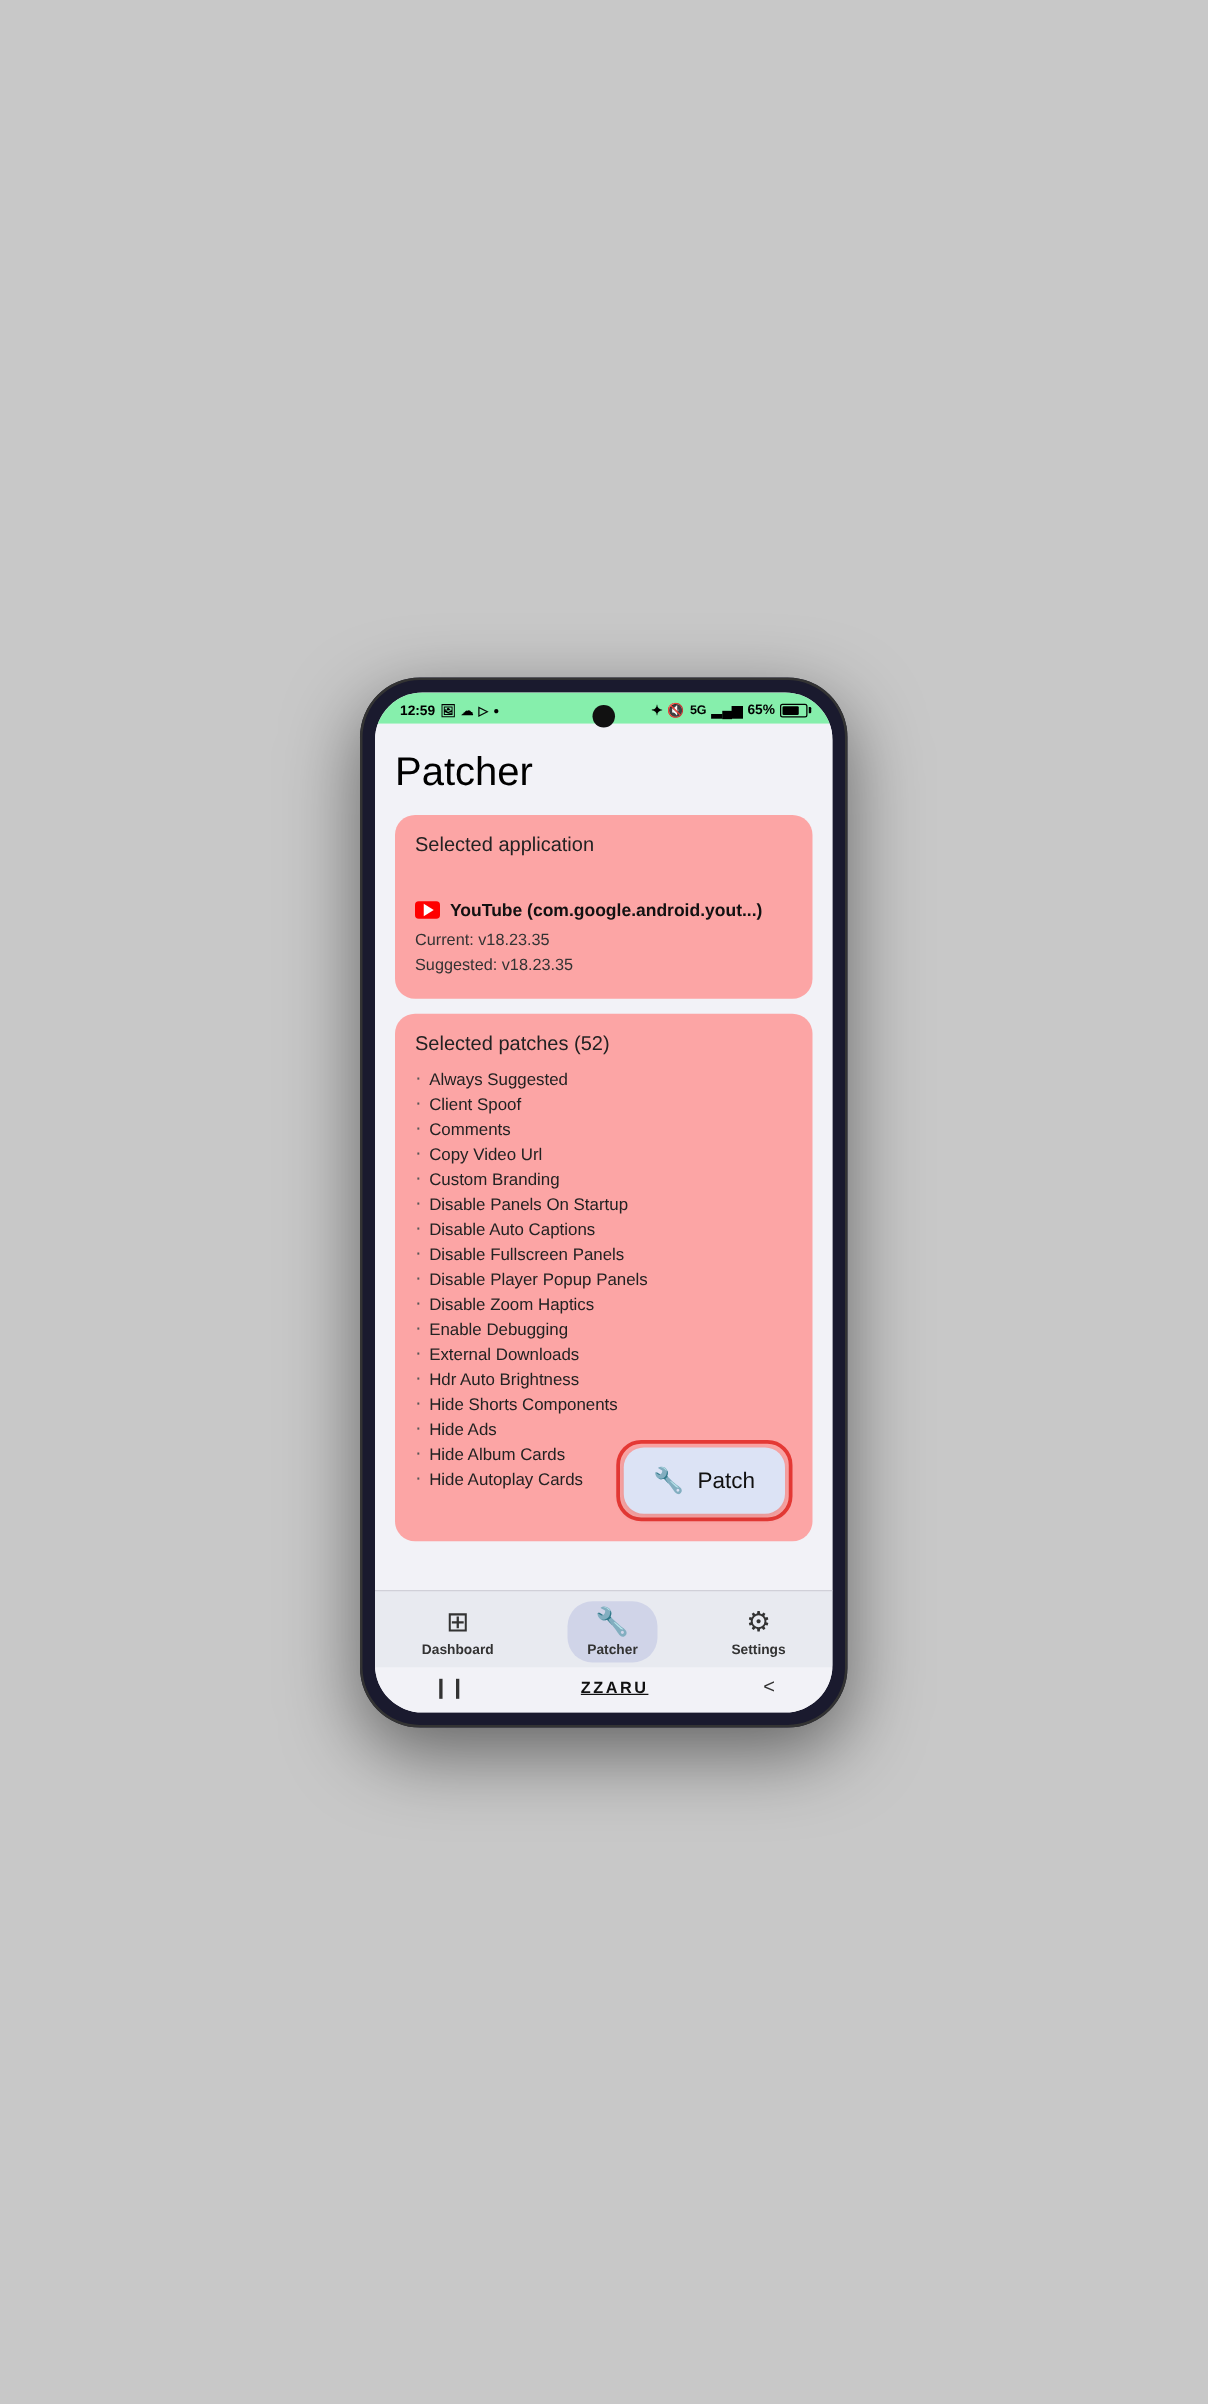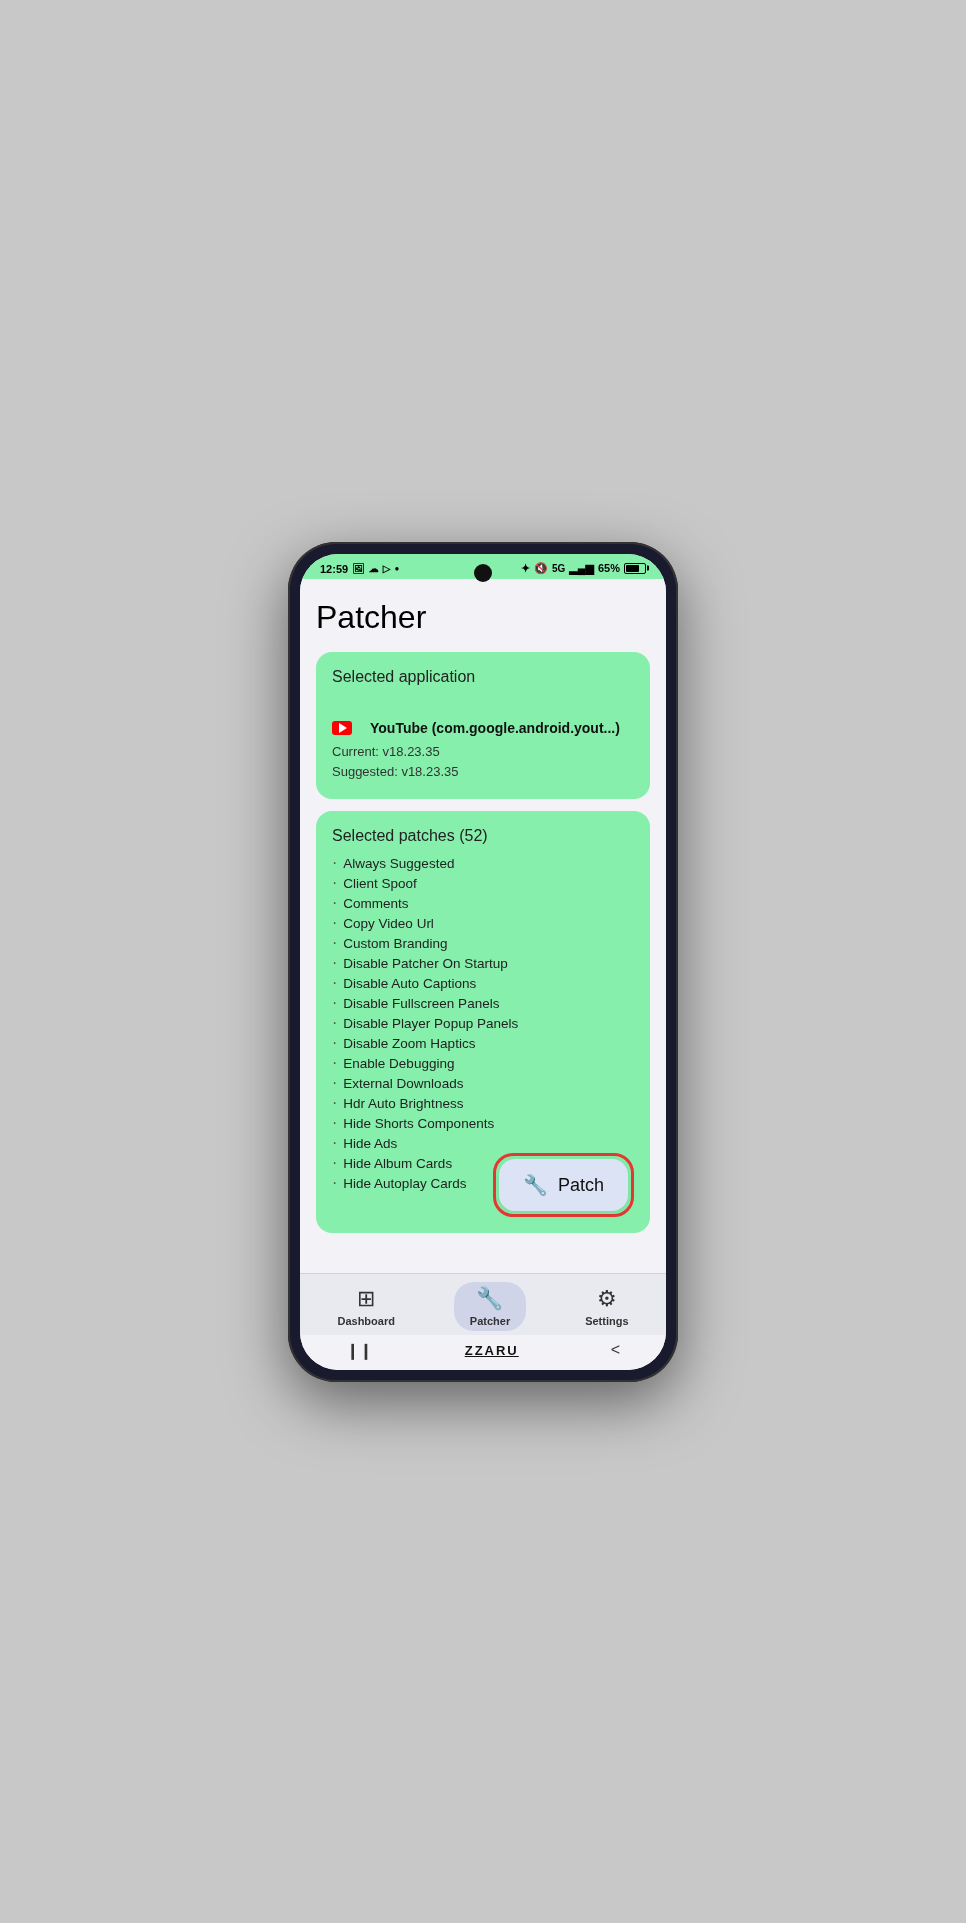--- a/index.html
+++ b/index.html
@@ -85,37 +85,37 @@
 
     .page-title {
       font-size: 32px;
       font-weight: 400;
       color: #000;
       margin-bottom: 16px;
       margin-top: 8px;
     }
 
     .card {
-      background: #86efac;
+      background: #fca5a5;
       border-radius: 16px;
       padding: 16px;
       margin-bottom: 12px;
     }
 
     .card-title {
       font-size: 16px;
       font-weight: 500;
       color: #222;
       margin-bottom: 10px;
     }
 
     .app-row {
       display: flex;
       align-items: center;
-      gap: 18px;
+      gap: 8px;
       margin-bottom: 6px;
       margin-top: 34px;
     }
 
     .yt-icon {
       width: 20px;
       height: 14px;
       background: #ff0000;
       border-radius: 3px;
       display: flex;
@@ -359,21 +359,21 @@
             <li class="patch-item">
               <span class="patch-bullet">·</span>
               <span>Copy Video Url</span>
             </li>
             <li class="patch-item">
               <span class="patch-bullet">·</span>
               <span>Custom Branding</span>
             </li>
             <li class="patch-item">
               <span class="patch-bullet">·</span>
-              <span>Disable Patcher On Startup</span>
+              <span>Disable Panels On Startup</span>
             </li>
             <li class="patch-item">
               <span class="patch-bullet">·</span>
               <span>Disable Auto Captions</span>
             </li>
             <li class="patch-item">
               <span class="patch-bullet">·</span>
               <span>Disable Fullscreen Panels</span>
             </li>
             <li class="patch-item">

